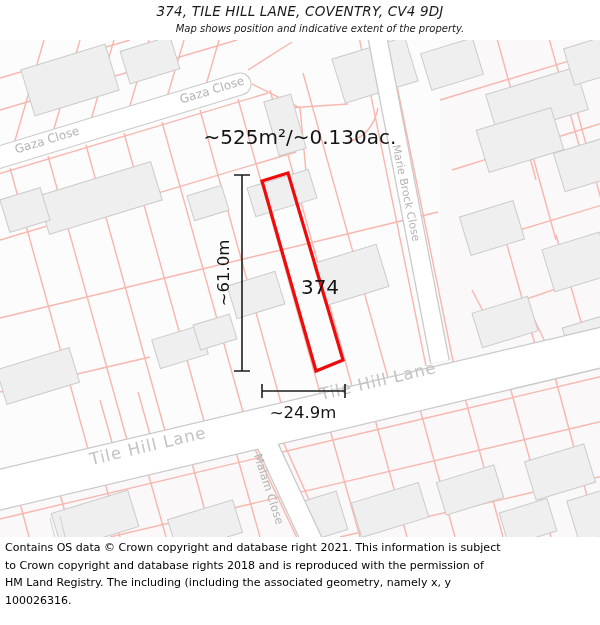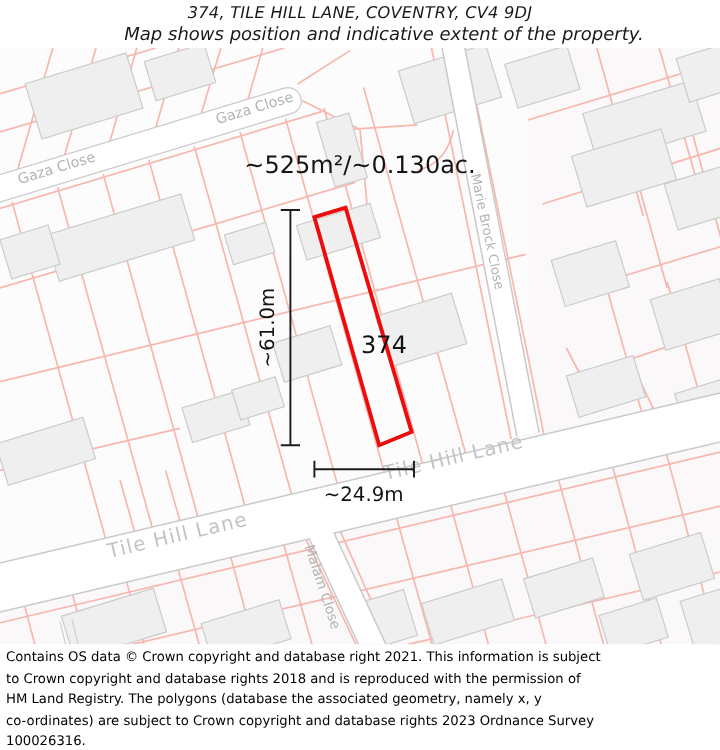--- a/index.html
+++ b/index.html
@@ -3,21 +3,21 @@
 <meta charset="utf-8">
 <style>
   * { margin: 0; padding: 0; box-sizing: border-box; }
   html, body { width: 600px; height: 625px; background: #ffffff; overflow: hidden;
     font-family: "DejaVu Sans", sans-serif; }
   .page { position: relative; width: 600px; height: 625px; background: #ffffff; }
 
   .header { position: absolute; left: 0; top: 0; width: 600px; height: 40px;
     text-align: center; padding-top: 3px; color: #1a1a1a; background: #ffffff; z-index: 3; font-style: italic; }
   .header .title-line { font-size: 13.5px; line-height: 17px; letter-spacing: 0.2px; }
-  .header .subtitle-line { font-size: 15px; line-height: 17px; padding-left: 40px; }
+  .header .subtitle-line { font-size: 10px; line-height: 17px; padding-left: 40px; }
 
   .map-wrap { position: absolute; left: 0; top: 40px; width: 600px; height: 497px; background:#fdfcfc; }
   svg { display: block; }
 
   .footer { position: absolute; left: 0; top: 537px; width: 600px; height: 88px;
     background: #ffffff; color: #000; font-size: 11px; line-height: 17.5px;
     padding: 2px 0 0 5px; z-index: 3; }
 
   
   .parcel { stroke: #f7b6ae; stroke-width: 1.4; fill: none; }
@@ -180,18 +180,17 @@
       <text class="black-label" font-size="16.5" text-anchor="middle" dominant-baseline="central" transform="translate(303,372)">~24.9m</text>
       <text class="black-label" font-size="20" text-anchor="middle" dominant-baseline="central" transform="translate(300,97)">~525m²/~0.130ac.</text>
       <text class="black-label" font-size="20" text-anchor="middle" dominant-baseline="central" transform="translate(320,247)">374</text>
     </g>
   </svg>
   </div>
 
   <div class="footer">
     <div>Contains OS data © Crown copyright and database right 2021. This information is subject</div>
     <div>to Crown copyright and database rights 2018 and is reproduced with the permission of</div>
-    <div>HM Land Registry. The polygons (database the associated geometry, namely x, y</div>
-    <div>co-ordinates) are subject to Crown copyright and database rights 2023 Ordnance Survey</div>
+    <div>HM Land Registry. The including (including the associated geometry, namely x, y</div>
     <div>100026316.</div>
   </div>
 
 </div>
 
 </body></html>

